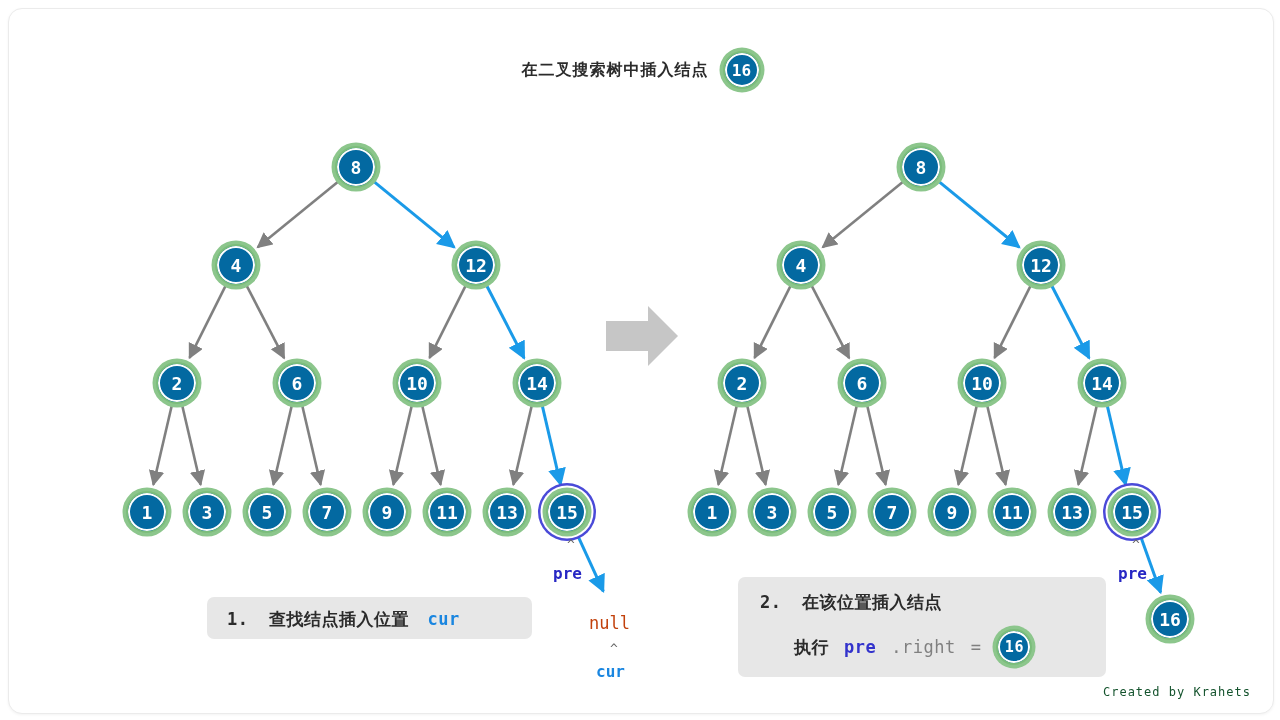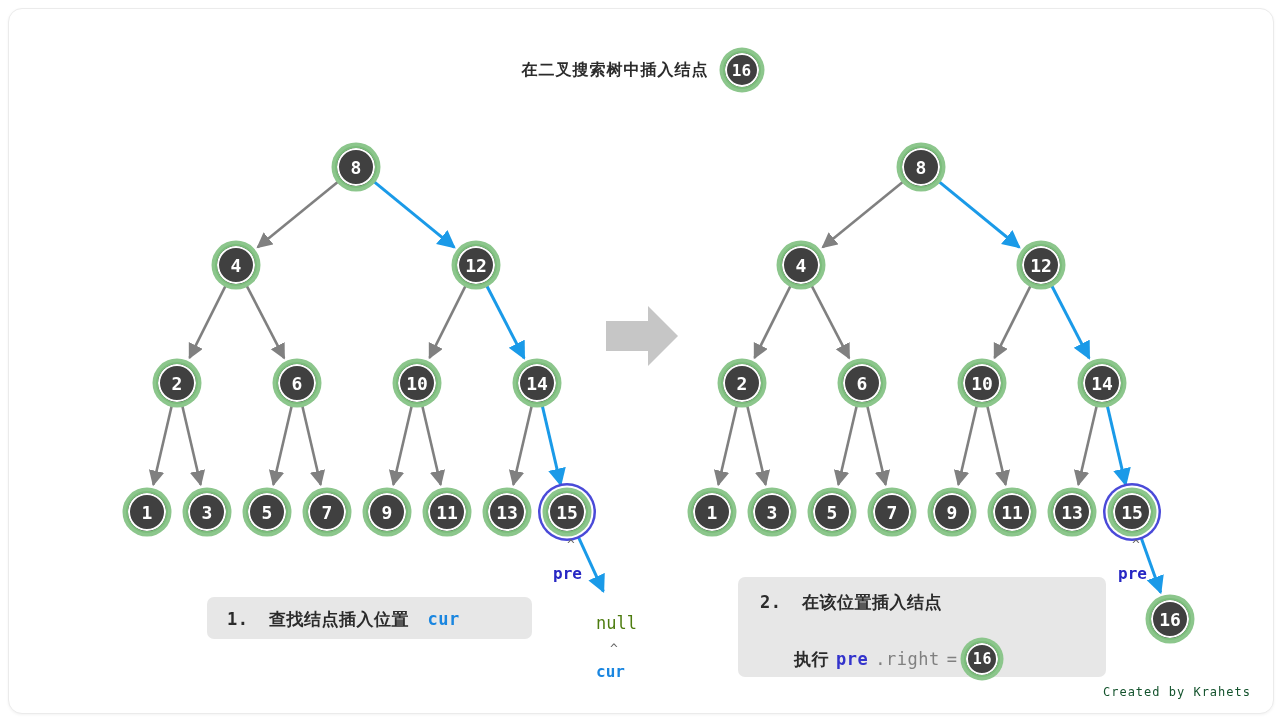--- a/index.html
+++ b/index.html
@@ -17,21 +17,21 @@
     position:absolute;left:0;top:42px;width:1264px;
     display:flex;align-items:center;justify-content:center;gap:14px;
     pointer-events:none;
   }
   #title .ttext{
     font-size:16px;font-weight:bold;color:#2b2b2b;letter-spacing:1px;
     font-family:"Liberation Sans","DejaVu Sans",sans-serif;
   }
   .node{
     position:absolute;border-radius:50%;
-    background:#404040;border:2px solid #7bbd7b;
+    background:#0369a1;border:2px solid #7bbd7b;
     box-shadow:0 0 0 2px #ffffff inset, 0 0 0 3.5px #8cc68c;
     display:flex;align-items:center;justify-content:center;
     color:#ffffff;font-weight:bold;
     font-family:"DejaVu Sans Mono","Liberation Mono",monospace;
     box-sizing:border-box;
   }
   .node.tree{width:42px;height:42px;font-size:18px;}
   .node.title-node{position:relative;width:38px;height:38px;font-size:16px;}
   .node.inline-node{position:relative;width:36px;height:36px;font-size:15px;display:inline-flex;vertical-align:middle;}
   .node.hl{
@@ -52,33 +52,33 @@
   .dblue{color:#3333cc;}
   .gray{color:#808080;font-weight:normal;}
   .lbl{
     position:absolute;font-family:"DejaVu Sans Mono","Liberation Mono",monospace;
     font-weight:bold;font-size:16px;white-space:nowrap;
   }
   .lbl.pre{color:#2727c4;}
   .lbl.cur{color:#1a86e0;}
   .nulltxt{
     position:absolute;font-family:"DejaVu Sans Mono","Liberation Mono",monospace;
-    font-size:17px;color:#4d7c0f;white-space:nowrap;margin-left:7px;
+    font-size:17px;color:#c2410c;white-space:nowrap;
   }
   .caret{
     position:absolute;font-family:"DejaVu Sans Mono","Liberation Mono",monospace;
     font-size:13px;color:#666666;
   }
   #footer{
     position:absolute;right:22px;bottom:14px;
     font-family:"DejaVu Sans Mono","Liberation Mono",monospace;
     font-size:12px;color:#14532d;letter-spacing:1px;
   }
   .step2l1{position:absolute;}
-  .step2l2{position:absolute;display:flex;align-items:center;gap:7px;margin-top:12px;}
+  .step2l2{position:absolute;display:flex;align-items:center;gap:15px;}
 </style>
 </head>
 <body>
 
 <div id="card">
 
   <div id="title">
     <span class="ttext">在二叉搜索树中插入结点</span>
     <span class="node title-node">
       <span>16</span>

